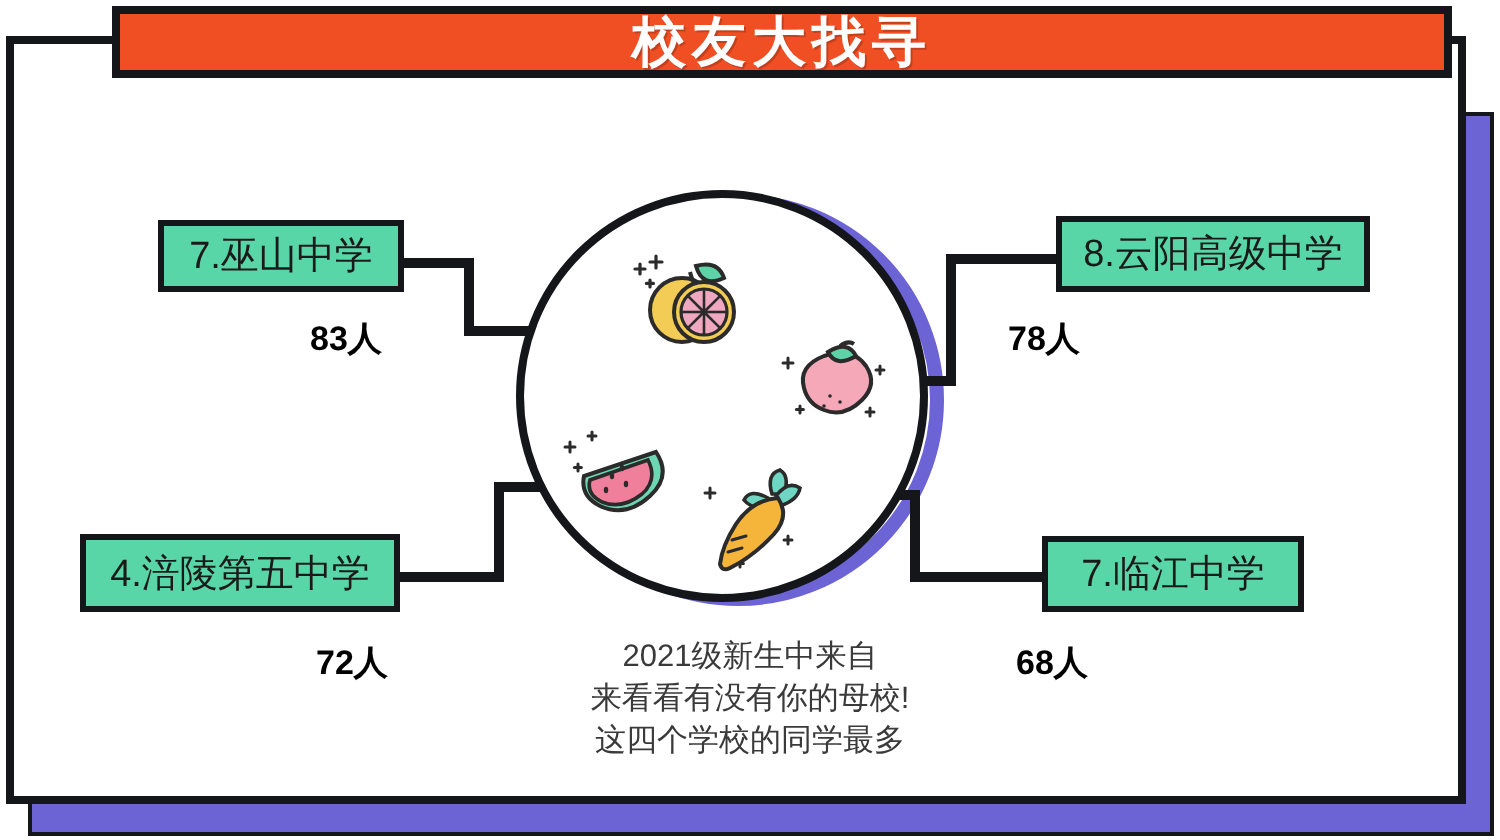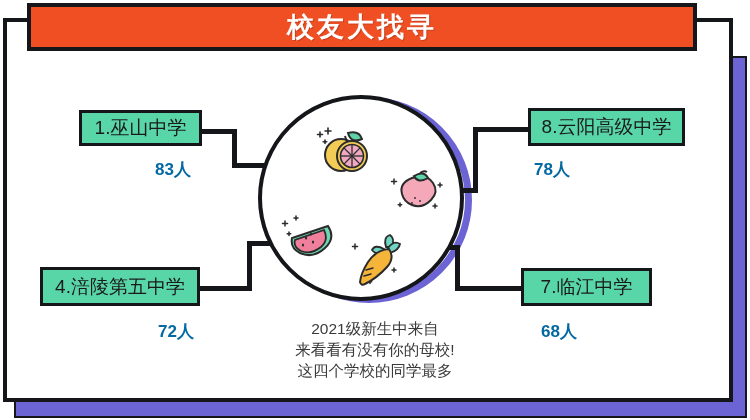--- a/index.html
+++ b/index.html
@@ -34,24 +34,24 @@
     width: 730px;
     height: 384px;
     background: #ffffff;
     border: 4px solid #15161a;
     box-sizing: border-box;
   }
 
   
   .banner {
     position: absolute;
-    left: 27px;
+    left: 56px;
     top: 3px;
     width: 670px;
-    height: 48px;
+    height: 36px;
     background: #F04E23;
     border: 4px solid #15161a;
     box-sizing: border-box;
     display: flex;
     align-items: center;
     justify-content: center;
     z-index: 12;
   }
   .banner-title {
     color: #ffffff;
@@ -108,21 +108,21 @@
   .school-label {
     font-size: 19px;
     color: #1a1a1a;
     white-space: nowrap;
     letter-spacing: 0px;
   }
   .count {
     position: absolute;
     font-size: 17px;
     font-weight: bold;
-    color: #0369a1;
+    color: #000000;
     z-index: 8;
     white-space: nowrap;
   }
 
   
   .caption {
     position: absolute;
     left: 225px;
     top: 318px;
     width: 300px;
@@ -248,38 +248,38 @@
       </g>
       <path d="M41 17 q6 9 -2 18 q-10 11 -22 17 q-4 2 -5 -2 q1 -9 8 -20 q8 -12 21 -13 z" fill="#F5B53A" stroke="#2b2b2b" stroke-width="2"></path>
       <g stroke="#2b2b2b" stroke-width="1.5" stroke-linecap="round" fill="none">
         <line x1="18" y1="38" x2="25" y2="36"></line>
         <line x1="16" y1="44" x2="23" y2="42"></line>
       </g>
     </svg>
   </div>
 
   <div class="school-box" style="left:79px; top:110px; width:123px; height:36px;">
-    <span class="school-label">1.巫山中学</span>
+    <span class="school-label">7.巫山中学</span>
   </div>
   <div class="count" style="left:155px; top:158px;">83人</div>
 
   <div class="school-box" style="left:528px; top:108px; width:157px; height:38px;">
     <span class="school-label">8.云阳高级中学</span>
   </div>
-  <div class="count" style="left:534px; top:158px;">78人</div>
+  <div class="count" style="left:504px; top:158px;">78人</div>
 
   <div class="school-box" style="left:40px; top:267px; width:160px; height:39px;">
     <span class="school-label">4.涪陵第五中学</span>
   </div>
   <div class="count" style="left:158px; top:320px;">72人</div>
 
   <div class="school-box" style="left:521px; top:268px; width:131px; height:38px;">
     <span class="school-label">7.临江中学</span>
   </div>
-  <div class="count" style="left:541px; top:320px;">68人</div>
+  <div class="count" style="left:508px; top:320px;">68人</div>
 
   <div class="caption">
     <div>2021级新生中来自</div>
     <div>来看看有没有你的母校!</div>
     <div>这四个学校的同学最多</div>
   </div>
 
 </div>
 
 </body></html>

